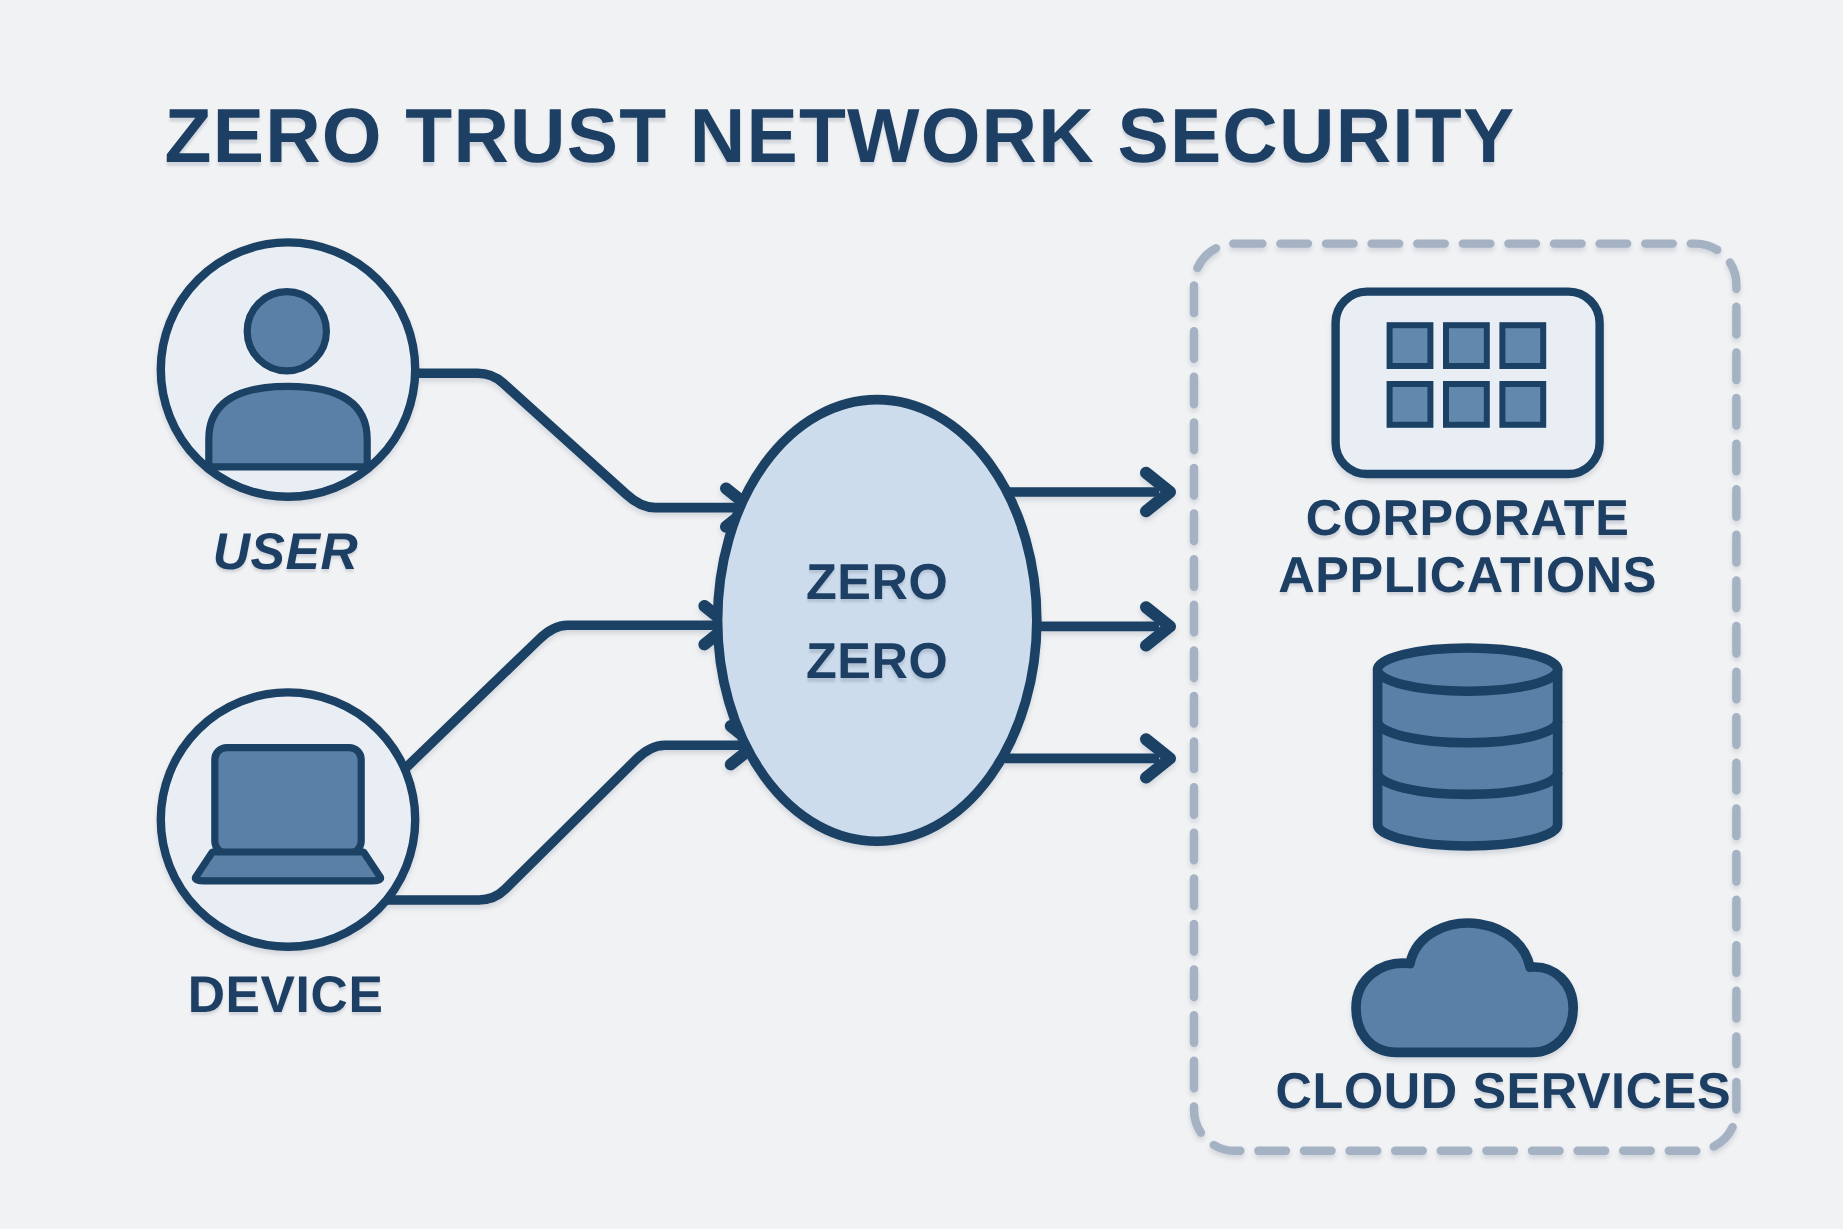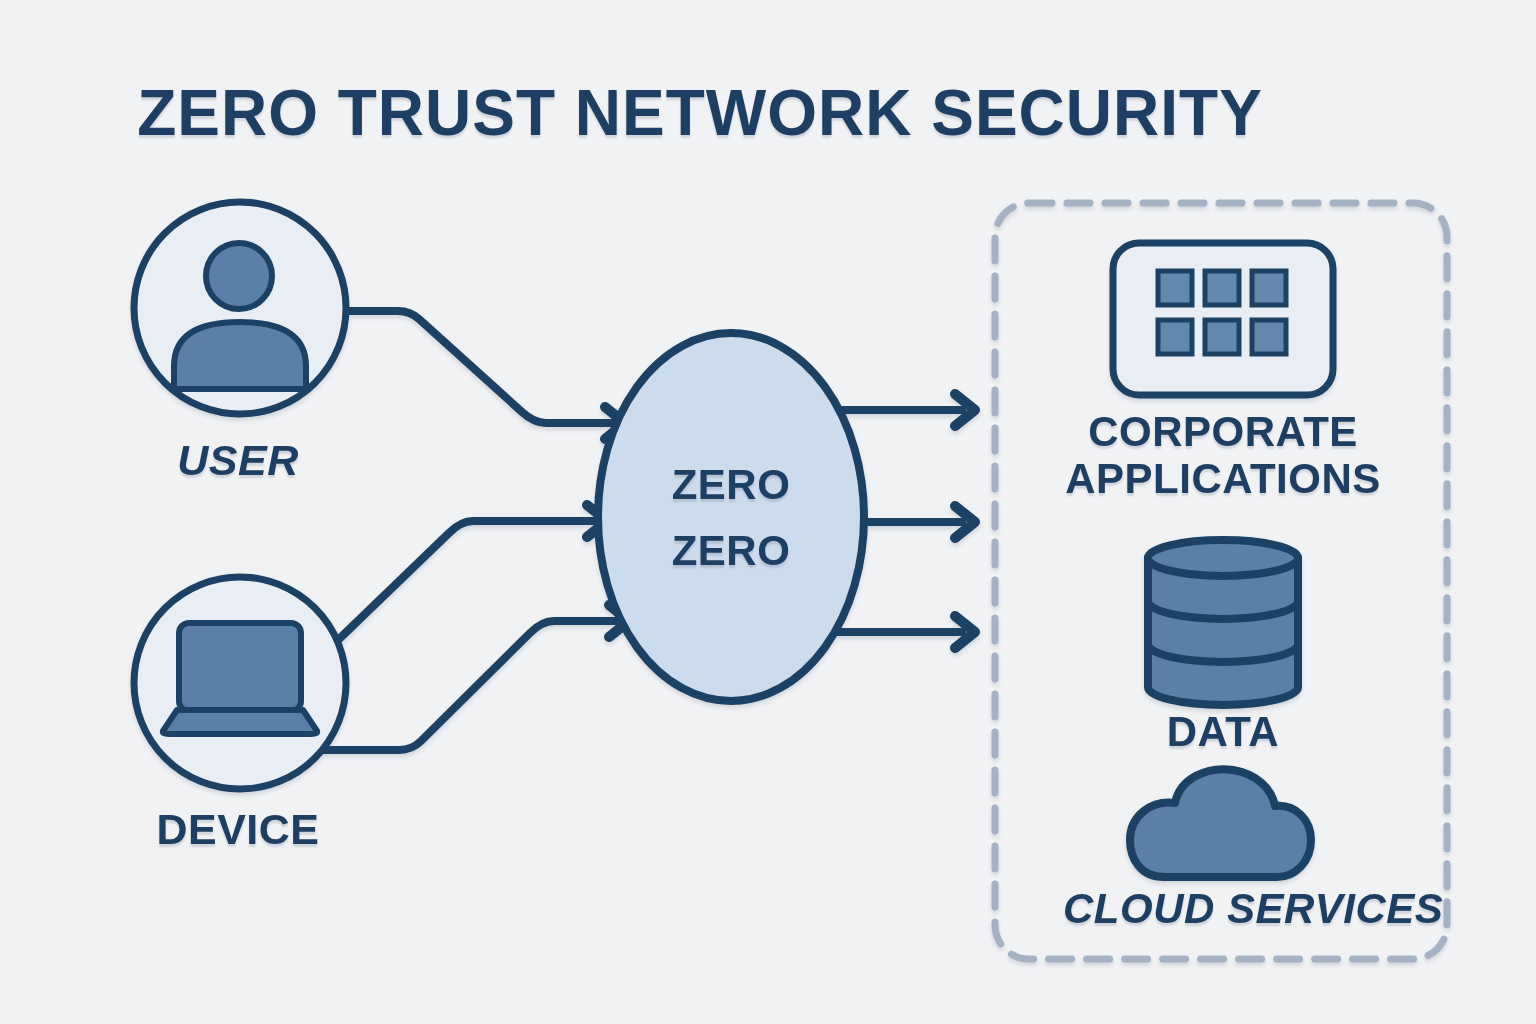--- a/index.html
+++ b/index.html
@@ -38,21 +38,21 @@
     font-size:64px;letter-spacing:1px;
   }
   .user-label{left:138px;top:436px;width:200px;font-size:43px;font-style:italic;}
   .device-label{left:138px;top:805px;width:200px;font-size:43px;}
   .zerotrust-label{
     left:581px;top:452px;width:300px;
     font-size:42px;line-height:66px;
   }
   .corp-label{left:1063px;top:408px;width:320px;font-size:42px;line-height:47px;}
   .data-label{left:1123px;top:708px;width:200px;font-size:42px;}
-  .cloud-label{left:1063px;top:885px;width:326px;font-size:42px;font-style:italic;}
+  .cloud-label{left:1063px;top:885px;width:326px;font-size:42px;}
 
   
   .ln{fill:none;stroke:var(--outline);stroke-width:8;stroke-linecap:round;stroke-linejoin:round;}
   .arrowhead{fill:none;stroke:var(--outline);stroke-width:10;stroke-linecap:round;stroke-linejoin:round;}
   .node-circle{fill:var(--fill-light);stroke:var(--outline);stroke-width:7;}
   .mid{fill:var(--fill-medium);stroke:var(--outline);stroke-width:6;stroke-linejoin:round;}
   .mid-thick{fill:var(--fill-medium);stroke:var(--outline);stroke-width:8;stroke-linejoin:round;}
   .sep{fill:none;stroke:var(--outline);stroke-width:8;}
   .hub{fill:var(--fill-ellipse);stroke:var(--outline);stroke-width:8;}
   .zone{fill:none;stroke:var(--dashed-border);stroke-width:7;stroke-dasharray:23 15;stroke-linecap:round;}
@@ -134,16 +134,15 @@
 
   <div class="label device-label">DEVICE</div>
 
   <div class="label zerotrust-label">
     <div>ZERO</div>
     <div>ZERO</div>
   </div>
 
   <div class="label corp-label wrap">CORPORATE APPLICATIONS</div>
 
-  <div class="label data-label">DATA</div>
 
   <div class="label cloud-label">CLOUD SERVICES</div>
 </div>
 
 </body></html>

